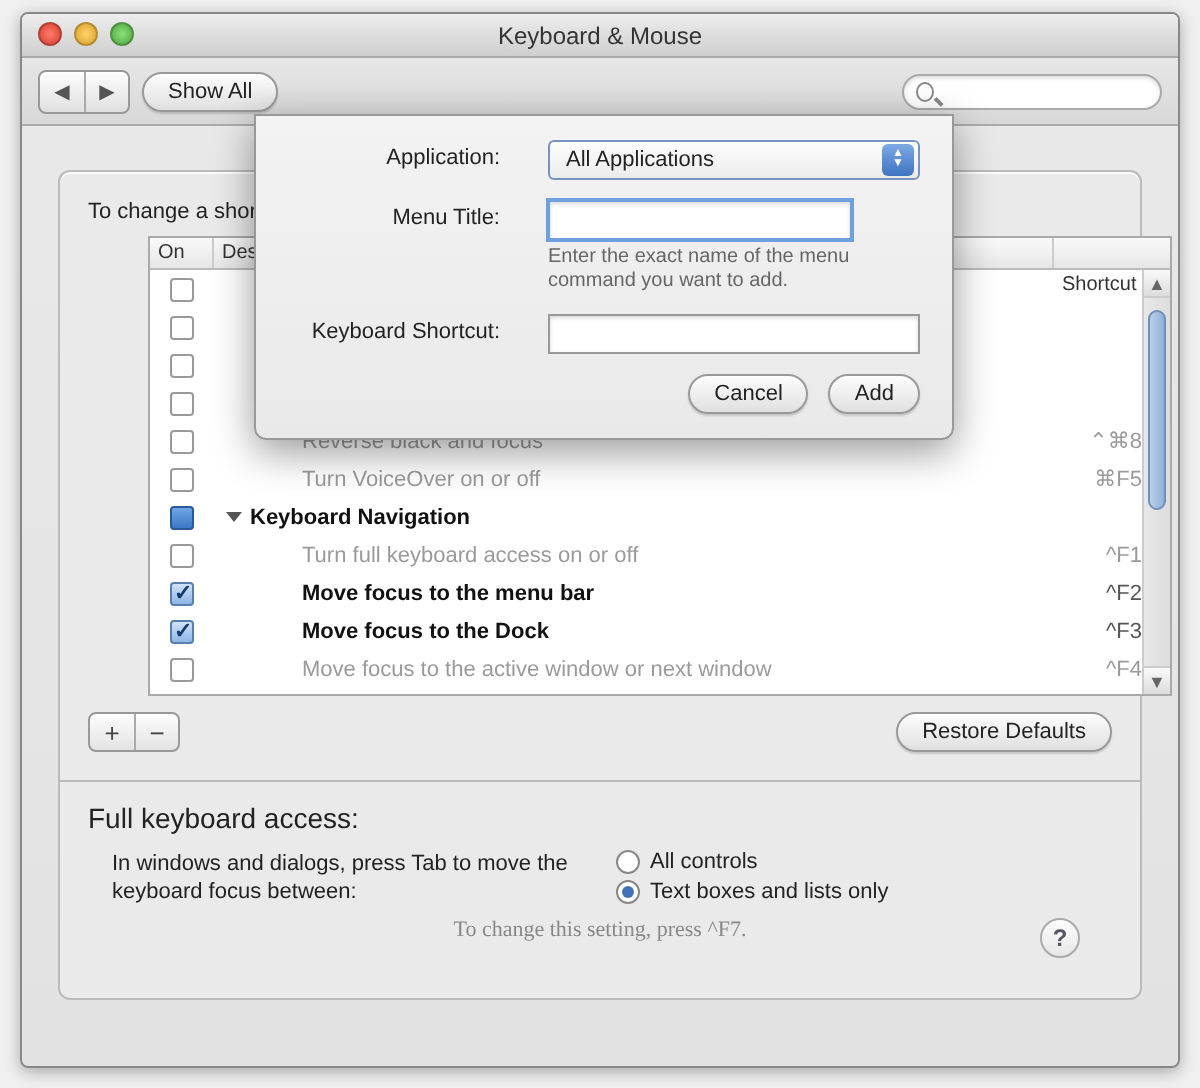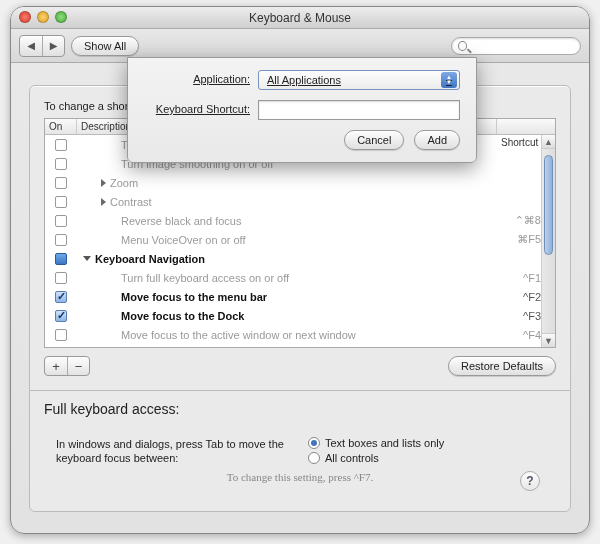--- a/index.html
+++ b/index.html
@@ -9,21 +9,21 @@
     font-size: 11px;
     color: #222;
     background: #f0f0f0;
     position: relative;
   }
   .window {
     position: absolute; left: 10px; top: 6px;
     width: 580px; height: 528px;
     background: linear-gradient(#e9e9e9, #e2e2e2);
     border: 1px solid #888;
-    border-radius: 14px;
+    border-radius: 4px;
     box-shadow: 0 2px 8px rgba(0,0,0,0.3);
     overflow: hidden;
   }
   .titlebar {
     height: 22px;
     background: linear-gradient(#ededed, #cfcfcf);
     border-bottom: 1px solid #aaa;
     position: relative;
     text-align: center;
     line-height: 22px;
@@ -83,21 +83,21 @@
     box-shadow:inset 0 1px 0 #fff;
   }
   .instr {
     font-size:11px;color:#222;margin-bottom:6px;
   }
   .tbl {
     width:100%;
     background:#fff;
     border:1px solid #aaa;
     height:230px;
-    overflow:hidden;position:relative;
+    overflow:hidden;position:relative;margin-left:30px;
   }
   .thead {
     display:flex;background:linear-gradient(#fafafa,#e6e6e6);
     border-bottom:1px solid #bbb;height:16px;font-size:10px;color:#333;
   }
   .thead .col-on{width:32px;padding:2px 4px;border-right:1px solid #ccc;}
   .thead .col-desc{flex:1;padding:2px 4px;border-right:1px solid #ccc;}
   .thead .col-sc{width:58px;padding:18px 4px;}
   .rows{height:calc(100% - 16px);overflow:hidden;}
   .row{display:flex;height:19px;align-items:center;}
@@ -120,41 +120,41 @@
   .sbtn.bot{position:absolute;bottom:0;left:0;right:0;border-top:1px solid #ccc;border-bottom:none;}
   .thumb{position:absolute;left:2px;right:2px;top:20px;height:100px;background:linear-gradient(90deg,#bcd0ea,#8fb1da);border:1px solid #6d8fb9;border-radius:5px;}
 
   .tblctrl{display:flex;justify-content:space-between;align-items:center;margin-top:8px;}
   .pm{display:flex;border:1px solid #999;border-radius:4px;overflow:hidden;background:linear-gradient(#fdfdfd,#e3e3e3);}
   .pm div{width:22px;height:18px;display:flex;align-items:center;justify-content:center;font-size:13px;color:#444;}
   .pm div + div{border-left:1px solid #aaa;}
 
   .sep{height:1px;background:#bbb;margin:14px -14px 10px;}
   .fka{}
-  .fka-row{display:flex;align-items:flex-start;gap:14px;margin-top:20px;}
+  .fka-row{display:flex;align-items:flex-start;gap:14px;margin-top:8px;}
   .fka-text{width:250px;font-size:11px;line-height:14px;padding-left:12px;}
   .radiocol{display:flex;flex-direction:column;gap:3px;}
   .radio-opt{display:flex;align-items:center;gap:5px;font-size:11px;}
   .radio{width:12px;height:12px;border:1px solid #888;border-radius:50%;background:#fff;display:flex;align-items:center;justify-content:center;}
   .radio.sel::after{content:"";width:6px;height:6px;border-radius:50%;background:#4273b9;}
   .hint{font-size:11px;color:#888;text-align:center;margin-top:6px;font-family:Liberation Serif, serif;}
   .help{width:20px;height:20px;border:1px solid #aaa;border-radius:50%;background:linear-gradient(#fdfdfd,#e7e7e7);display:flex;align-items:center;justify-content:center;color:#556;font-weight:bold;font-size:12px;position:absolute;right:16px;bottom:10px;}
 
   
   .sheet{
     position:absolute;left:116px;top:50px;
     width:350px;
     background:linear-gradient(#f3f3f3,#e9e9e9);
     border:1px solid #999;
     border-radius:0 0 6px 6px;
     box-shadow:0 6px 20px rgba(0,0,0,0.4);
     padding:12px 16px 12px 10px;
     z-index:10;
   }
-  .frow{display:flex;align-items:flex-start;margin-bottom:10px;gap:8px;text-decoration:underline;}
+  .frow{display:flex;align-items:flex-start;margin-bottom:10px;gap:24px;}
   .flabel{width:112px;text-align:right;font-size:11px;padding-top:3px;color:#222;}
   .popup{
     flex:1;height:20px;border:1px solid #7794c1;border-radius:3px;
     background:linear-gradient(#fdfdfd,#ececec);
     display:flex;align-items:center;justify-content:space-between;
     padding:0 2px 0 8px;font-size:11px;
   }
   .popup-arrows{width:16px;height:16px;background:linear-gradient(#7ea9e4,#3f74c2);border-radius:3px;display:flex;flex-direction:column;align-items:center;justify-content:center;gap:0;color:#fff;font-size:6px;line-height:5px;}
   .tfield{
     flex:1;height:20px;border:1px solid #999;background:#fff;
@@ -247,21 +247,21 @@
               <div class="c2 indent2">
                 <span>Reverse black and focus</span>
               </div>
               <div class="c3">⌃⌘8</div>
             </div>
             <div class="row dim">
               <div class="c1">
                 <span class="chk"></span>
               </div>
               <div class="c2 indent2">
-                <span>Menu VoiceOver on or off</span>
+                <span>Turn VoiceOver on or off</span>
               </div>
               <div class="c3">⌘F5</div>
             </div>
             <div class="row bold">
               <div class="c1">
                 <span class="chk blue"></span>
               </div>
               <div class="c2">
                 <span class="tri down"></span>
                 <span>Keyboard Navigation</span>
@@ -322,44 +322,51 @@
       </div>
 
       <div class="sep"></div>
 
       <div class="fka" style="position:relative;padding-bottom:18px;">
         <div style="font-size:14px;">Full keyboard access:</div>
         <div class="fka-row">
           <div class="fka-text">In windows and dialogs, press Tab to move the keyboard focus between:</div>
           <div class="radiocol">
             <div class="radio-opt">
+              <span class="radio"></span>
+              <span>All controls</span>
+            </div>
+            <div class="radio-opt">
               <span class="radio sel"></span>
               <span>Text boxes and lists only</span>
-            </div>
-            <div class="radio-opt">
-              <span class="radio"></span>
-              <span>All controls</span>
             </div>
           </div>
         </div>
         <div class="hint">To change this setting, press ^F7.</div>
         <div class="help">?</div>
       </div>
     </div>
   </div>
 
   <div class="sheet">
     <div class="frow">
       <div class="flabel">Application:</div>
       <div class="popup">
         <span>All Applications</span>
         <span class="popup-arrows">▲<br>▼</span>
       </div>
     </div>
     <div class="frow">
+      <div class="flabel">Menu Title:</div>
+      <div style="flex:1">
+        <input class="tfield focus" type="text" value="" style="">
+        <div class="helptext">Enter the exact name of the menu command you want to add.</div>
+      </div>
+    </div>
+    <div class="frow">
       <div class="flabel">Keyboard Shortcut:</div>
       <input class="tfield kshort" type="text" value="" style="">
     </div>
     <div class="sheet-btns">
       <div class="btn">Cancel</div>
       <div class="btn">Add</div>
     </div>
   </div>
 </div>
 

